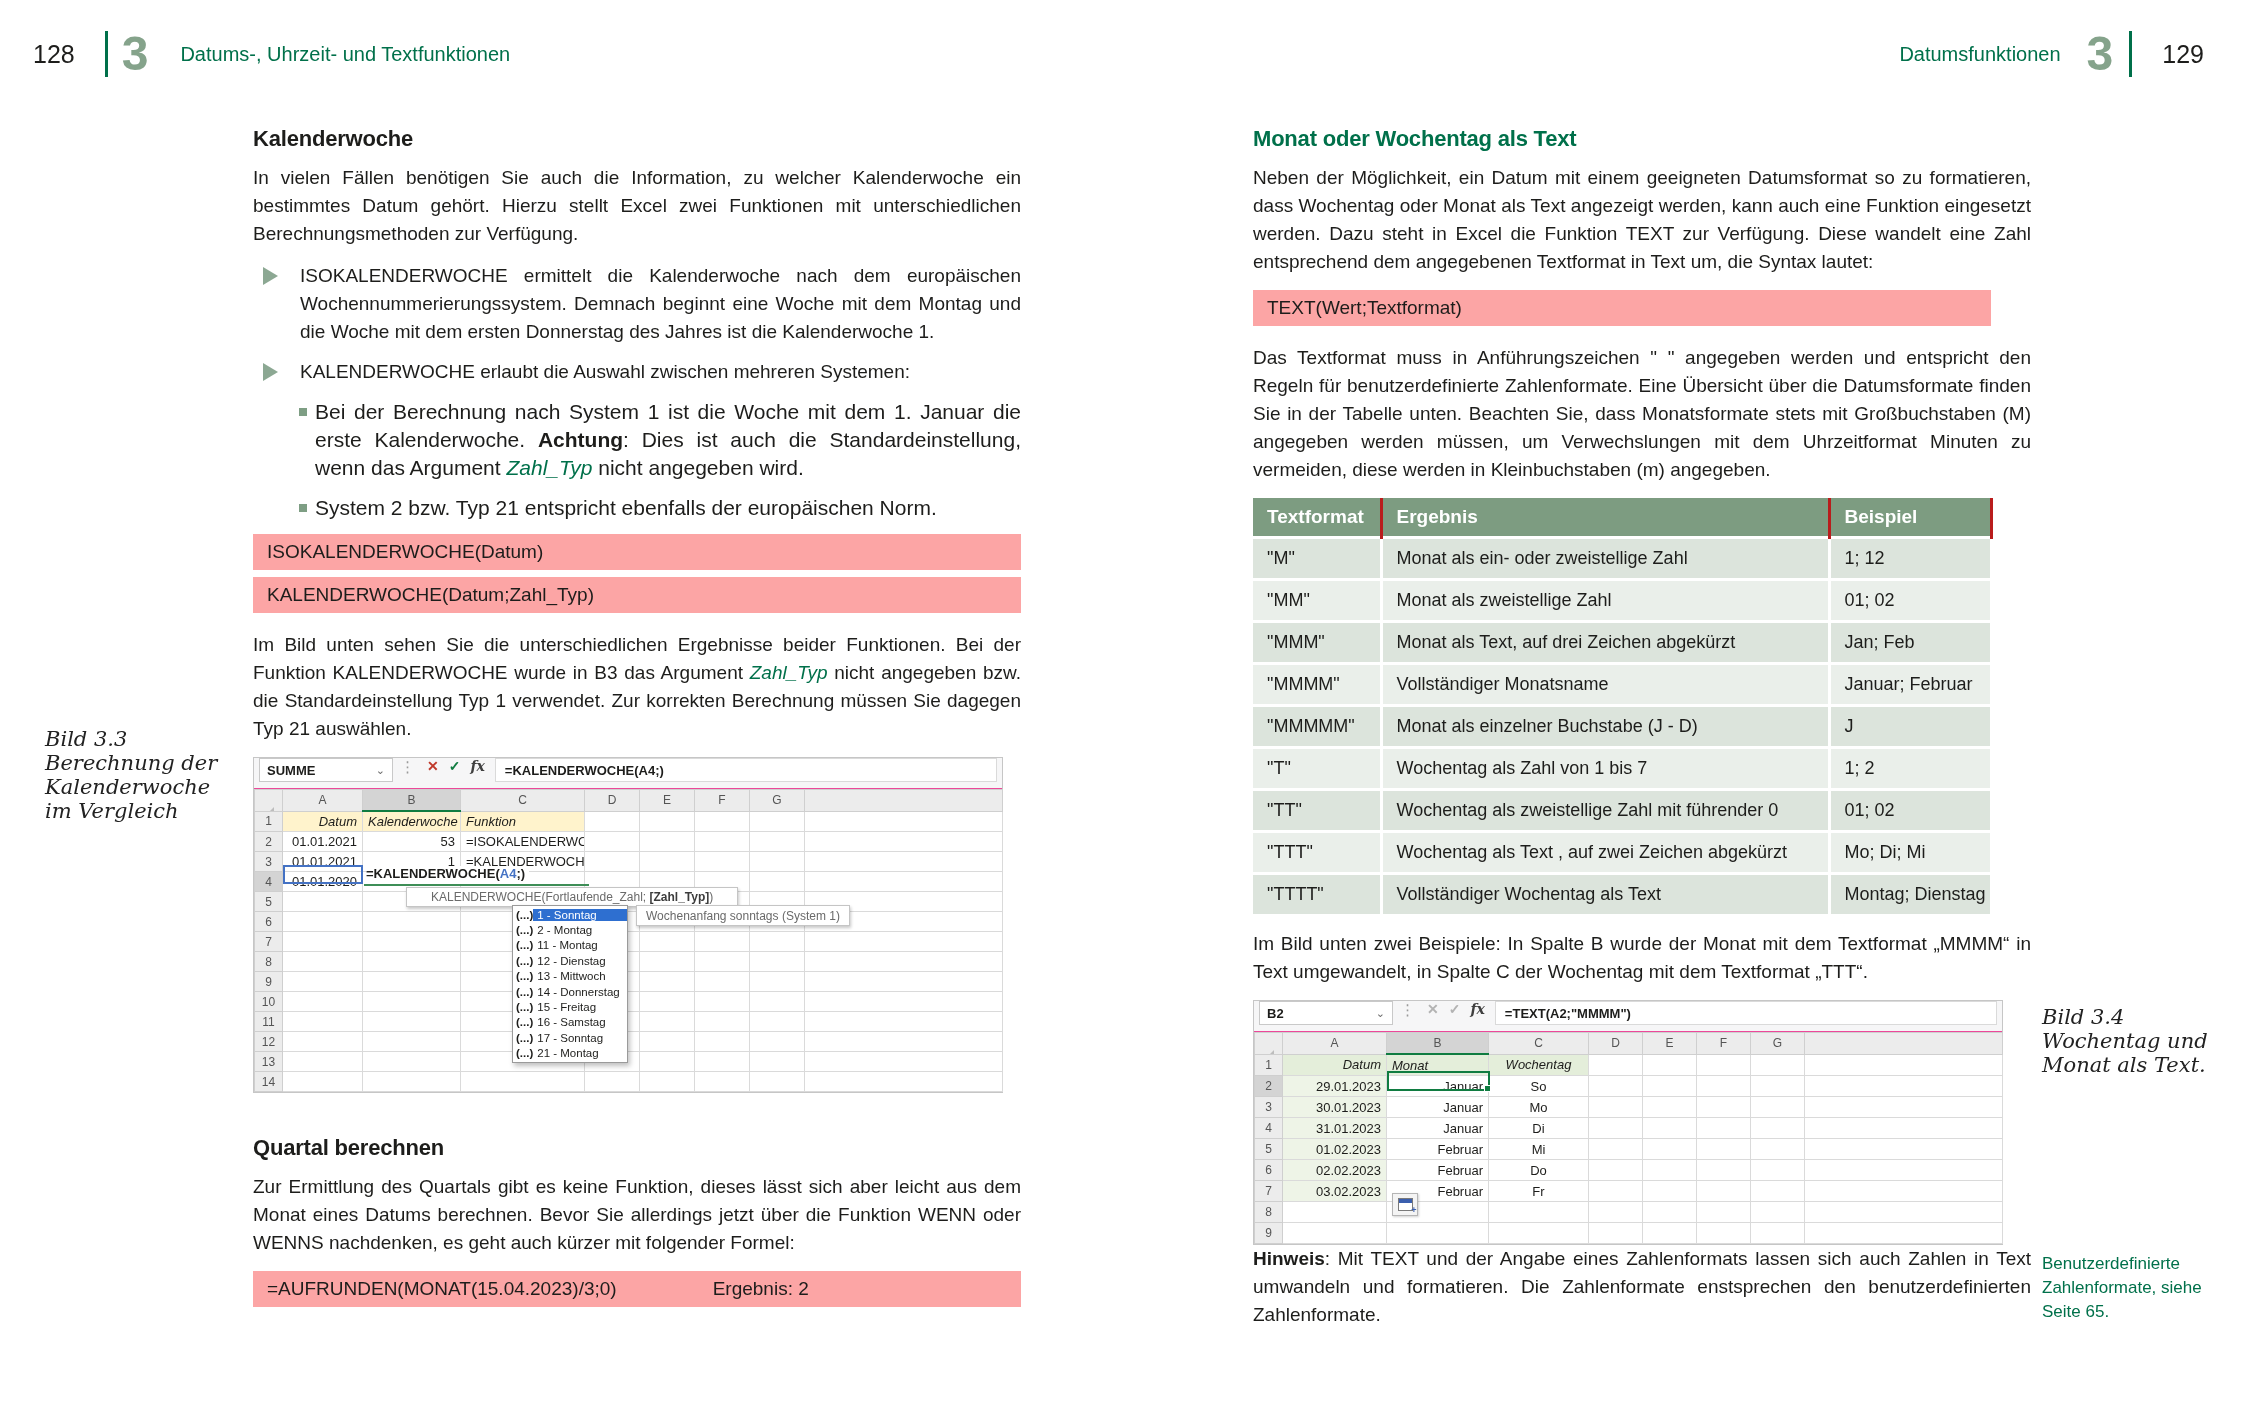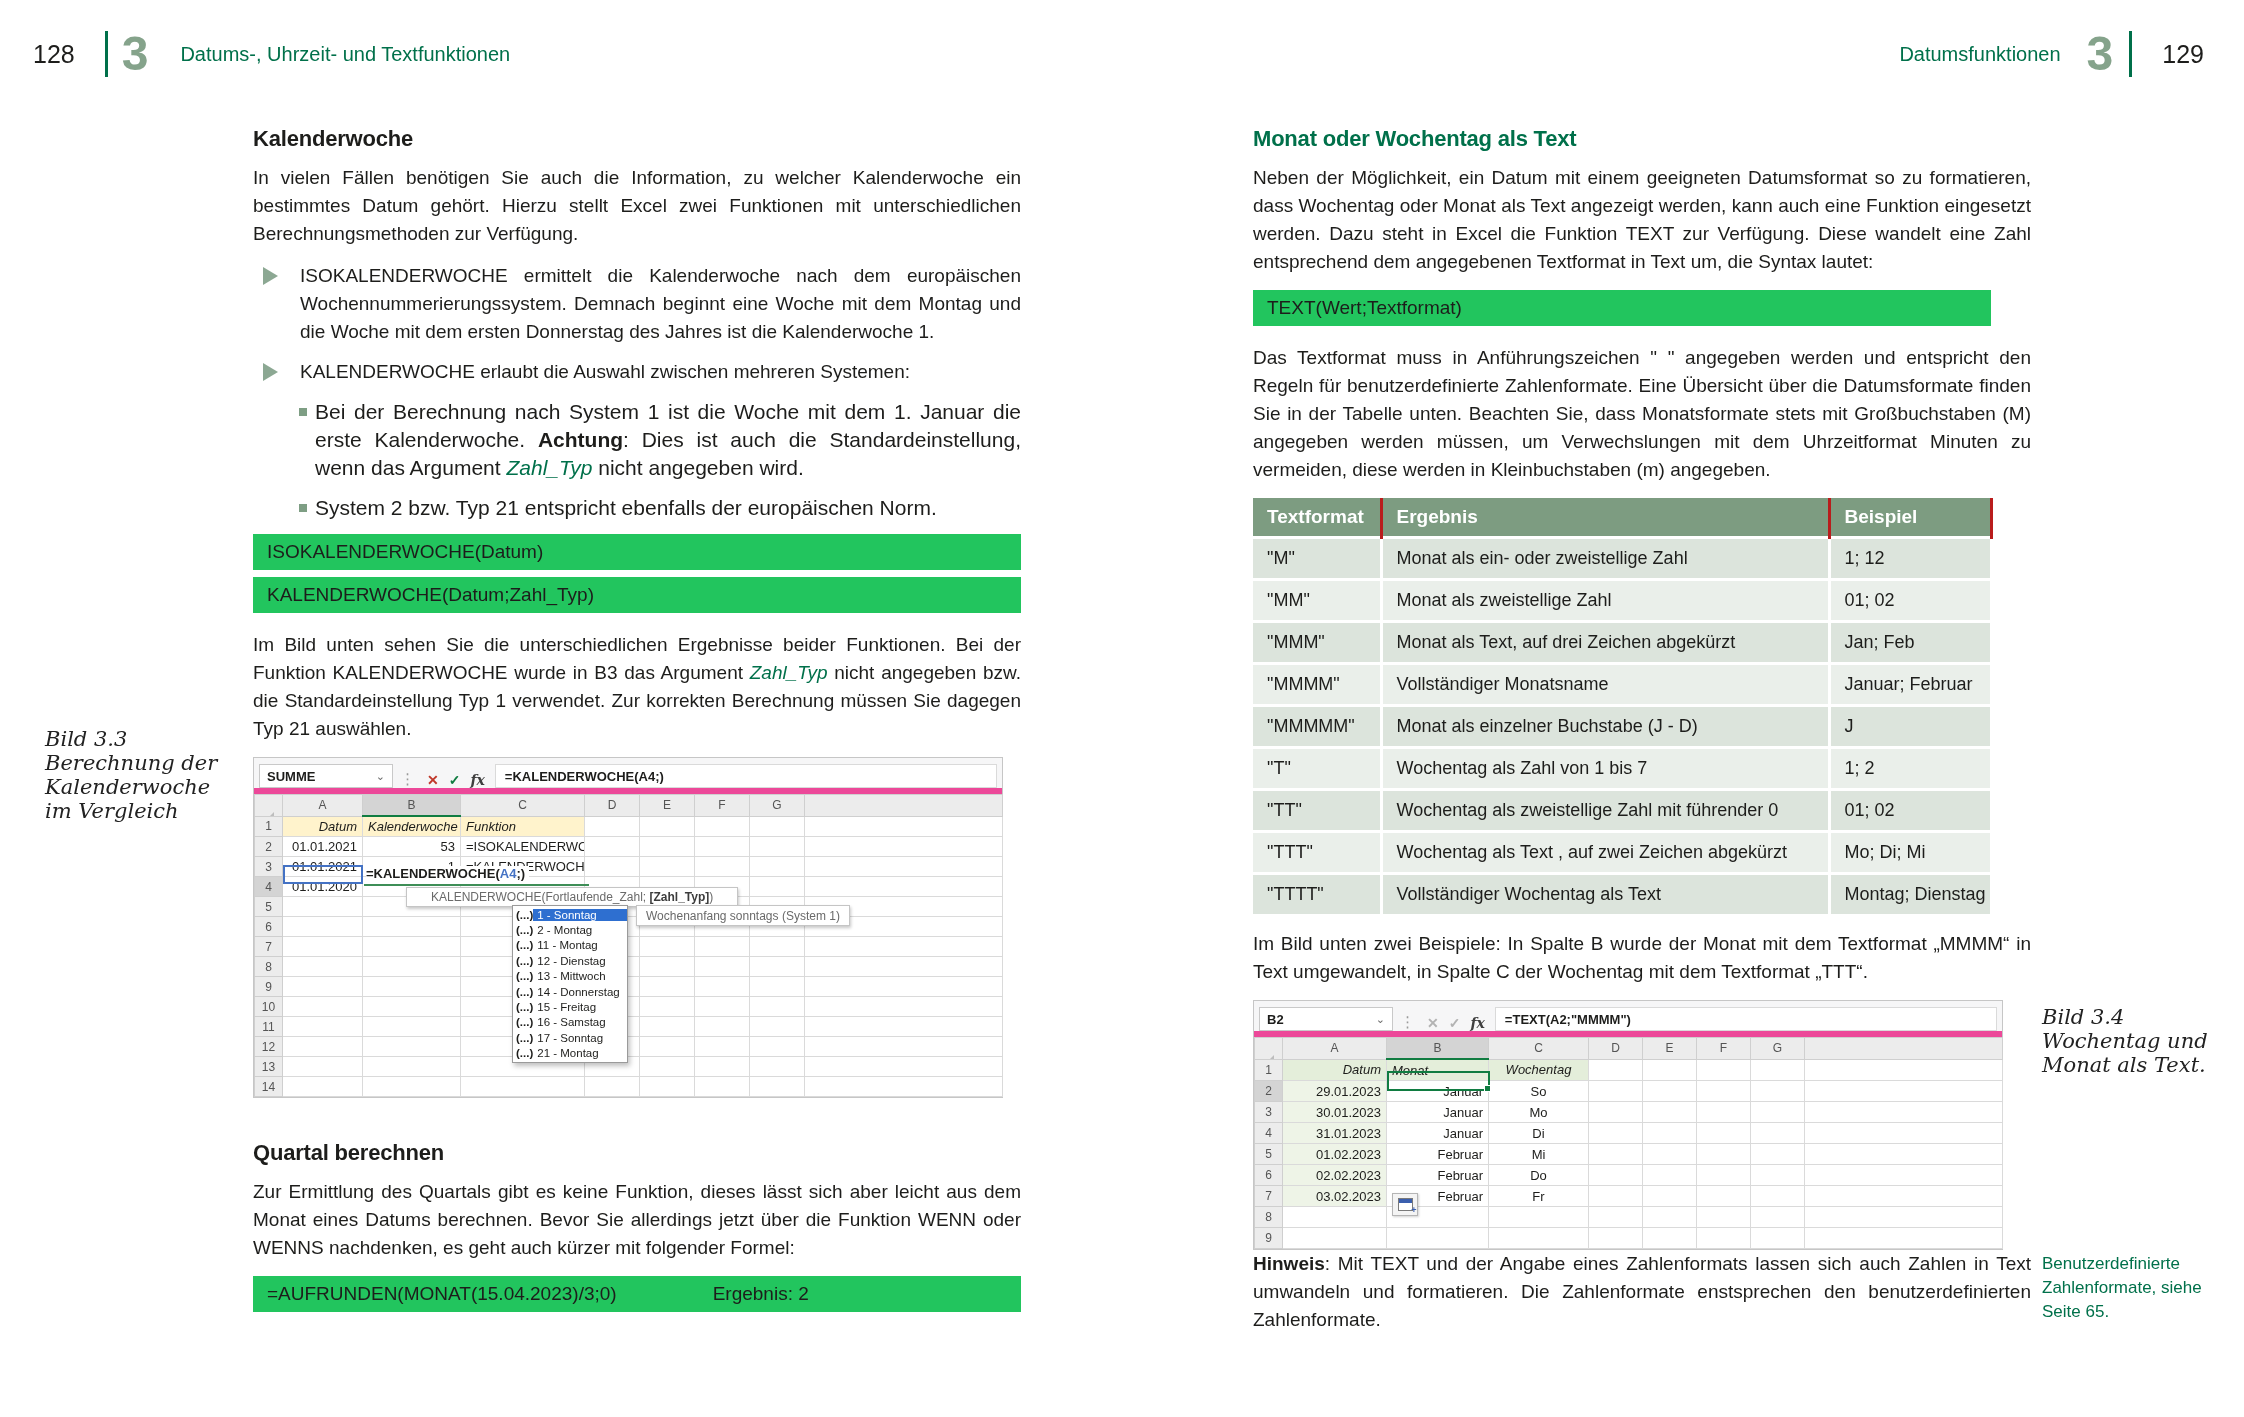--- a/index.html
+++ b/index.html
@@ -34,38 +34,38 @@
   b.inl{font-weight:bold;}
 
   .bullet{display:flex;margin:6px 0 12px;}
   .tri{width:0;height:0;border-left:15px solid #8ca893;border-top:9px solid transparent;
        border-bottom:9px solid transparent;margin:5px 0 0 10px;flex:none;}
   .bullet .btxt{margin-left:22px;flex:1;font-size:19px;line-height:28px;text-align:justify;}
   .subbullet{display:flex;margin:0 0 12px 46px;}
   .sq{width:8px;height:8px;background:#7e9e84;margin:10px 0 0 0;flex:none;}
   .subbullet .btxt{margin-left:8px;flex:1;font-size:21px;line-height:28px;text-align:justify;}
 
-  .codebox{background:#22c55e;font-size:19px;line-height:22px;padding:7px 14px;margin:0 0 7px;}
+  .codebox{background:#fca5a5;font-size:19px;line-height:22px;padding:7px 14px;margin:0 0 7px;}
   .codebox.last{margin-bottom:18px;}
   .codebox.flexbox{display:flex;}
   .codebox .resultlab{margin-left:96px;}
 
   
   .mnote{position:absolute;font-family:"DejaVu Serif", serif;font-style:italic;
          font-size:21px;line-height:24px;color:#222222;}
   .mnote.b33{left:45px;top:727px;width:178px;}
   .mnote.b34{left:2042px;top:1005px;width:185px;}
   .gnote{position:absolute;left:2042px;top:1252px;width:185px;font-size:17px;
          line-height:24px;color:#00704a;}
 
   
   .sheet{position:relative;width:748px;background:#ffffff;border:1px solid #c6c6c6;
          font-family:"Liberation Sans", sans-serif;}
-  .fbar{height:30px;background:#f6f6f7;border-bottom:6px solid #ec4899;display:flex;
-        align-items:flex-end;padding:0 5px;}
+  .fbar{height:30px;background:#f6f6f7;border-bottom:1px solid #ec4899;display:flex;
+        align-items:flex-start;padding:0 5px;}
   .namebox{width:118px;height:22px;background:#fff;border:1px solid #c9c9c9;display:flex;
            align-items:center;justify-content:space-between;padding:0 7px;font-size:13px;font-weight:600;}
   .chev{color:#6a6a6a;font-size:11px;font-weight:400;}
   .dots{color:#9a9a9a;font-size:15px;margin:0 7px;}
   .fbtn{font-size:14px;font-weight:700;margin:0 5px;}
   .fbtn.x{color:#c0392b;}
   .fbtn.ok{color:#107c41;}
   .fbtn.x.gray,.fbtn.ok.gray{color:#b3b3b3;}
   .fbtn.fx{font-family:"DejaVu Serif", serif;font-style:italic;font-weight:600;color:#3f3f3f;}
   .ffield{flex:1;height:22px;background:#fff;border:1px solid #dadada;display:flex;

